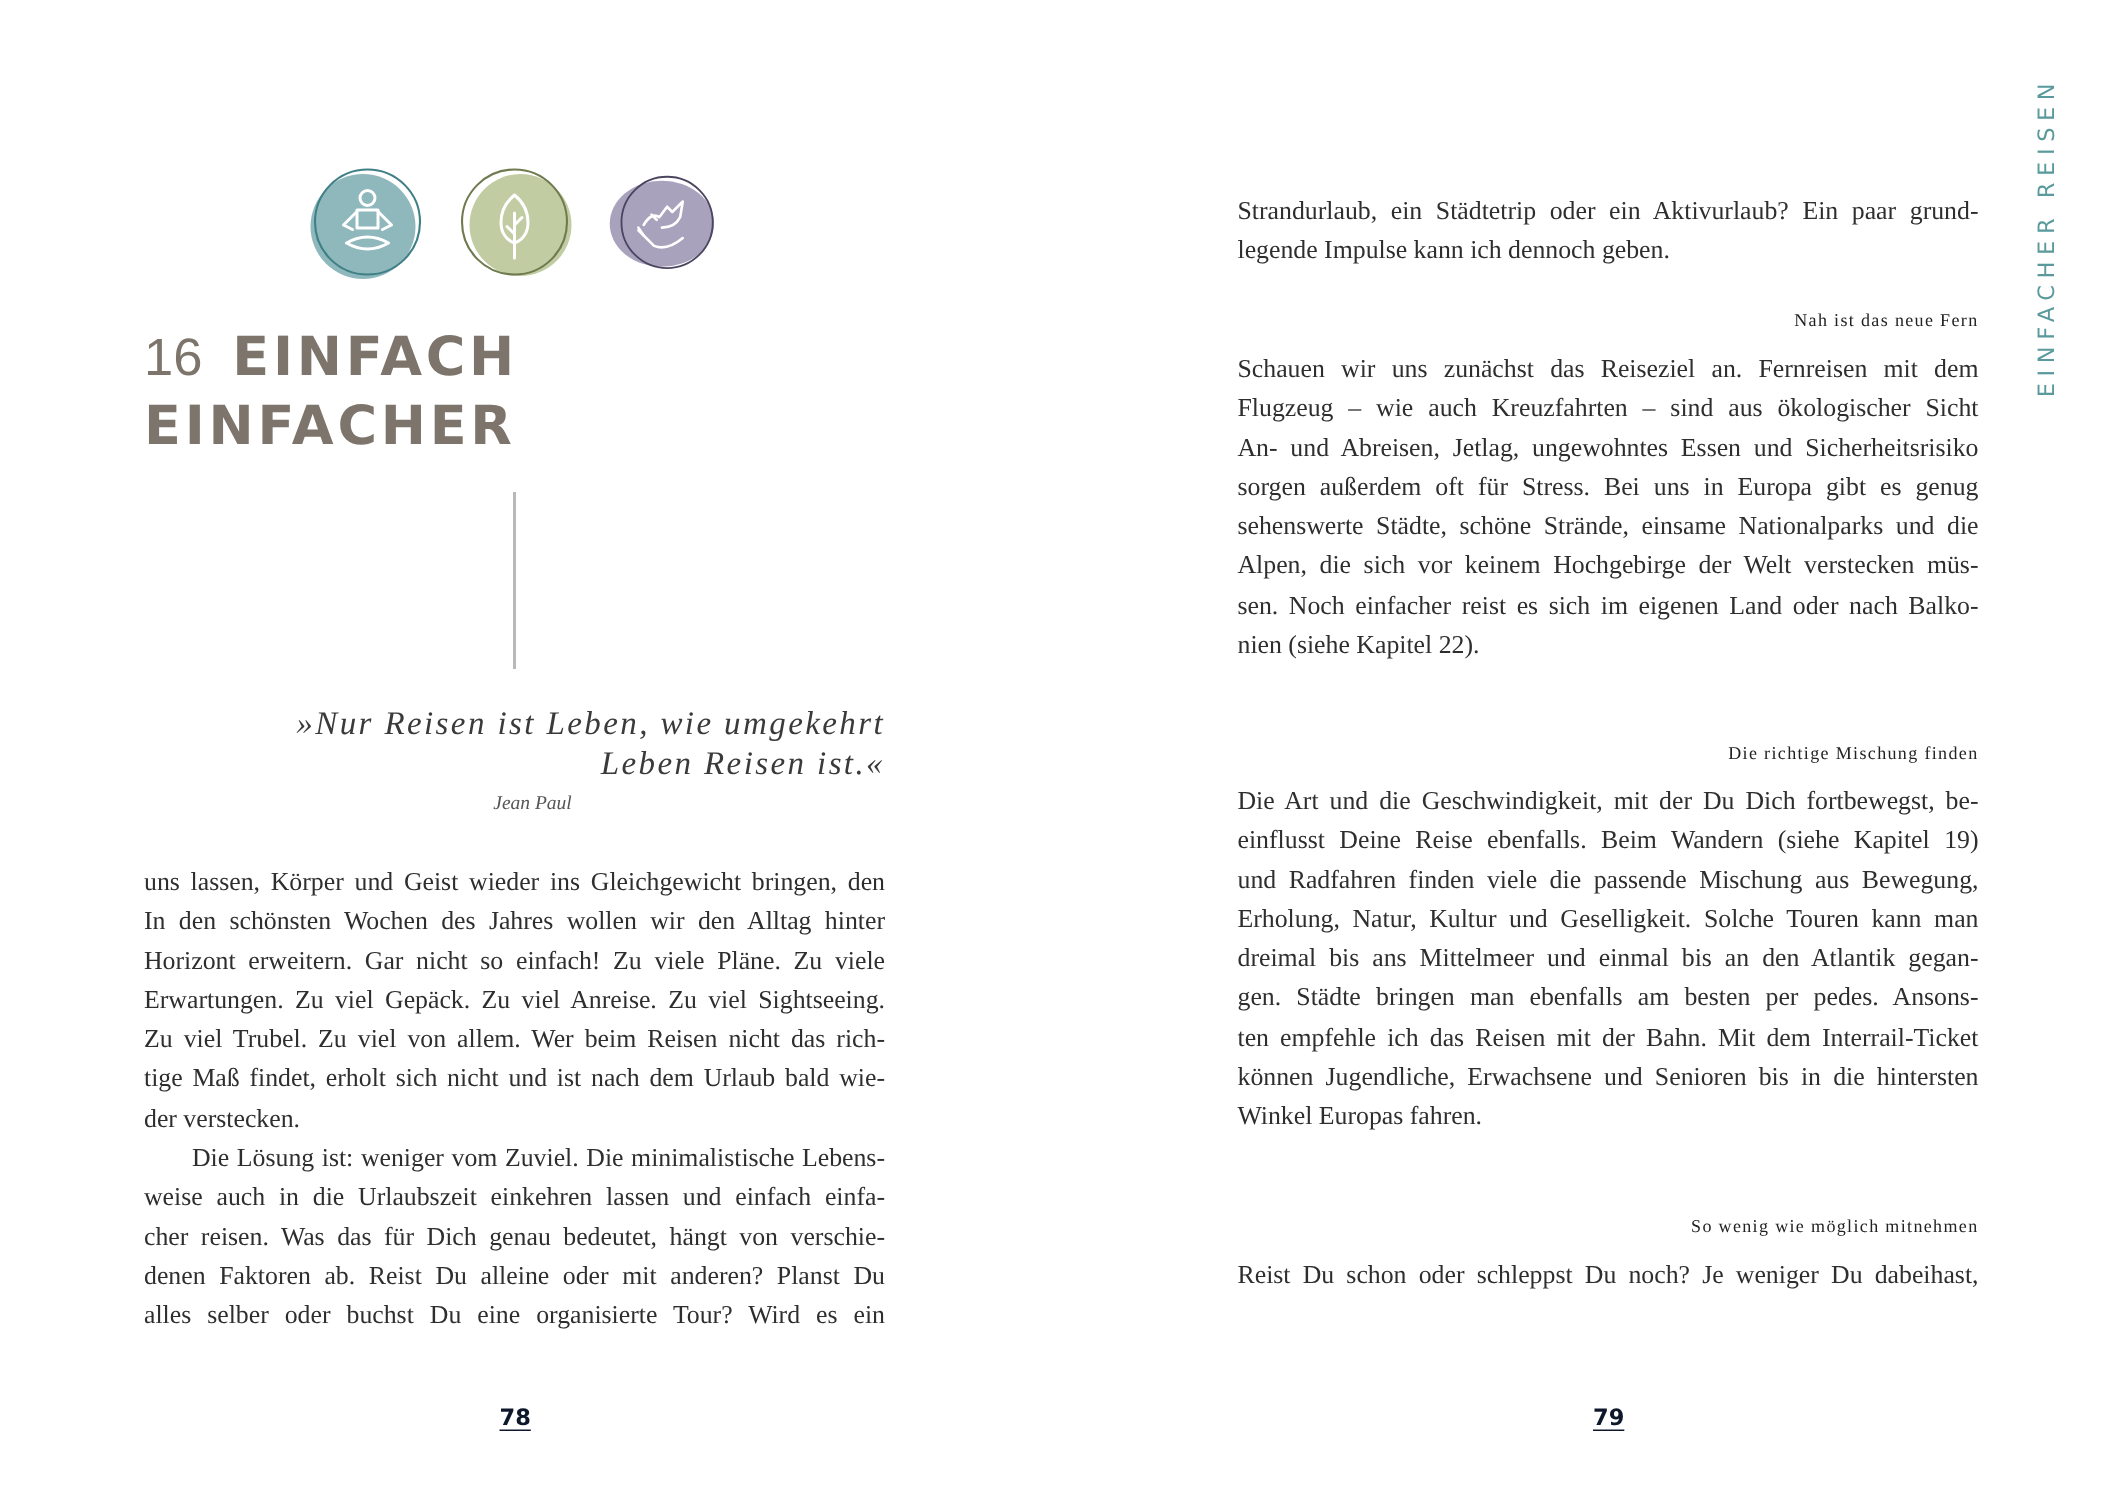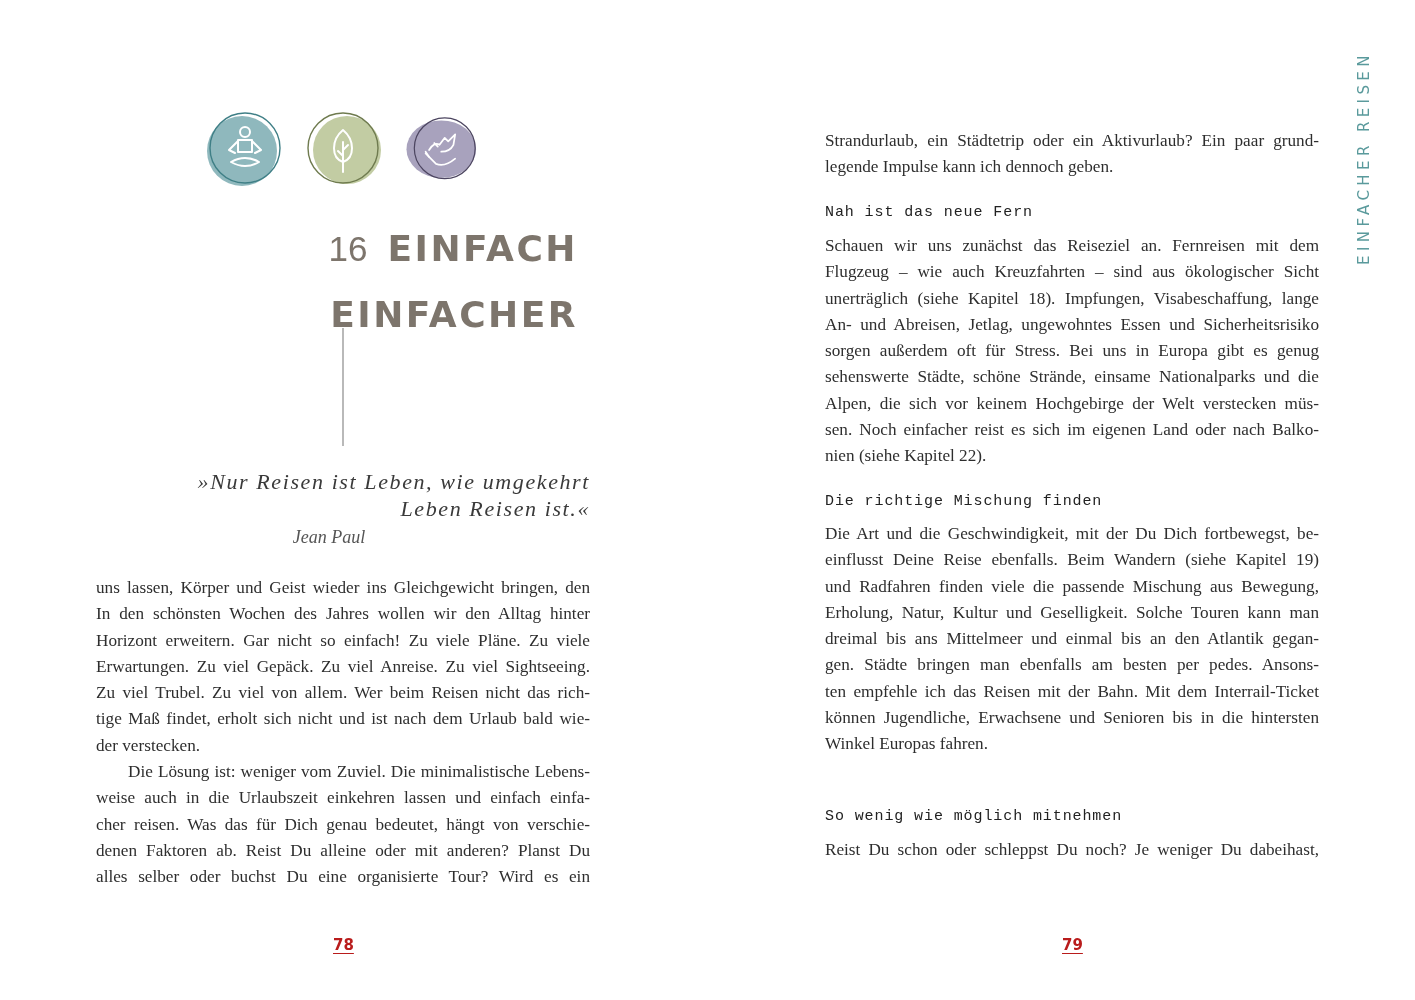--- a/index.html
+++ b/index.html
@@ -13,38 +13,38 @@
   
   .icons { position: absolute; top: 110px; left: 205px; width: 290px; height: 80px; }
   .icon-wrap { position: absolute; width: 80px; height: 80px; }
   .icon-wrap svg { width: 80px; height: 80px; display: block; }
   .icon-1 { left: 0; }
   .icon-2 { left: 100px; }
   .icon-3 { left: 198px; }
 
   
   .chapter-title {
-    position: absolute; top: 216px; left: 84px; width: 494px;
-    text-align: right; color: #7d756c;
+    position: absolute; top: 216px; left: 96px; width: 494px;
+    text-align: left; color: #7d756c;
     font-family: "DejaVu Sans", sans-serif;
-    font-size: 36px; line-height: 66px; letter-spacing: 2.5px;
+    font-size: 36px; line-height: 46px; letter-spacing: 2.5px;
   }
   .chapter-num { font-weight: 300; font-family: "Liberation Sans", sans-serif; font-size: 35px; letter-spacing: 0; margin-right: 6px; }
   .chapter-name { font-weight: bold; }
 
   .divider { position: absolute; left: 342px; top: 328px; width: 2px; height: 118px; background: #b9b9b9; }
 
   
   .quote {
     position: absolute; top: 468px; left: 96px; width: 494px; text-align: right;
     font-style: italic; font-size: 22px; line-height: 27px; letter-spacing: 1.6px; color: #3a3a3a;
   }
   .quote-author {
-    position: absolute; top: 527px; left: 82px; width: 494px; text-align: center;
-    font-style: italic; font-size: 18px; color: #555;
+    position: absolute; top: 527px; left: 108px; width: 494px; text-align: center;
+    font-style: italic; font-size: 13px; color: #555;
   }
 
   
   .body-text {
     position: absolute; font-size: 17.2px; line-height: 26.3px; color: #2e2e2e;
     text-align: justify; text-align-last: justify;
   }
   .body-text .line { display: block; white-space: nowrap; text-align: justify; text-align-last: justify; }
   .body-text .line.last { text-align-last: left; }
   .body-text .line.indent { text-indent: 32px; }
@@ -54,27 +54,27 @@
   .right-col { position: absolute; left: 118px; width: 494px; }
   .r-intro { top: 128px; }
   .r-sec1-h { top: 202px; }
   .r-sec1-b { top: 233px; }
   .r-sec2-h { top: 491px; }
   .r-sec2-b { top: 521px; }
   .r-sec3-h { top: 806px; }
   .r-sec3-b { top: 837px; }
 
   .subhead {
-    text-align: left; font-family: Liberation Mono, monospace;
-    font-size: 15px; letter-spacing: 0.9px; color: #222; line-height: 22px;
+    text-align: right; font-family: Liberation Serif, serif;
+    font-size: 12px; letter-spacing: 0.9px; color: #222; line-height: 22px;
   }
 
   .page-number {
     position: absolute; top: 936px; font-family: "DejaVu Sans", sans-serif; font-weight: bold;
-    font-size: 15px; color: #b91c1c; text-decoration: underline; text-underline-offset: 3px;
+    font-size: 15px; color: #0f172a; text-decoration: underline; text-underline-offset: 3px;
   }
   .pn-left { left: 333px; }
   .pn-right { left: 355px; }
 
   .running-head {
     position: absolute; left: 645px; top: 48px; width: 24px; height: 220px;
   }
   .running-head span {
     position: absolute; left: 50%; top: 50%;
     transform: translate(-50%, -50%) rotate(-90deg);
@@ -168,21 +168,20 @@
 
   <div class="right-col body-text r-intro">
     <span class="line">Strandurlaub, ein Städtetrip oder ein Aktivurlaub? Ein paar grund-</span>
     <span class="line last">legende Impulse kann ich dennoch geben.</span>
   </div>
 
   <div class="right-col subhead r-sec1-h">Nah ist das neue Fern</div>
   <div class="right-col body-text r-sec1-b">
     <span class="line">Schauen wir uns zunächst das Reiseziel an. Fernreisen mit dem</span>
     <span class="line">Flugzeug – wie auch Kreuzfahrten – sind aus ökologischer Sicht</span>
-    <span class="line">unerträglich (siehe Kapitel 18). Impfungen, Visabeschaffung, lange</span>
     <span class="line">An- und Abreisen, Jetlag, ungewohntes Essen und Sicherheitsrisiko</span>
     <span class="line">sorgen außerdem oft für Stress. Bei uns in Europa gibt es genug</span>
     <span class="line">sehenswerte Städte, schöne Strände, einsame Nationalparks und die</span>
     <span class="line">Alpen, die sich vor keinem Hochgebirge der Welt verstecken müs-</span>
     <span class="line">sen. Noch einfacher reist es sich im eigenen Land oder nach Balko-</span>
     <span class="line last">nien (siehe Kapitel 22).</span>
   </div>
 
   <div class="right-col subhead r-sec2-h">Die richtige Mischung finden</div>
   <div class="right-col body-text r-sec2-b">

